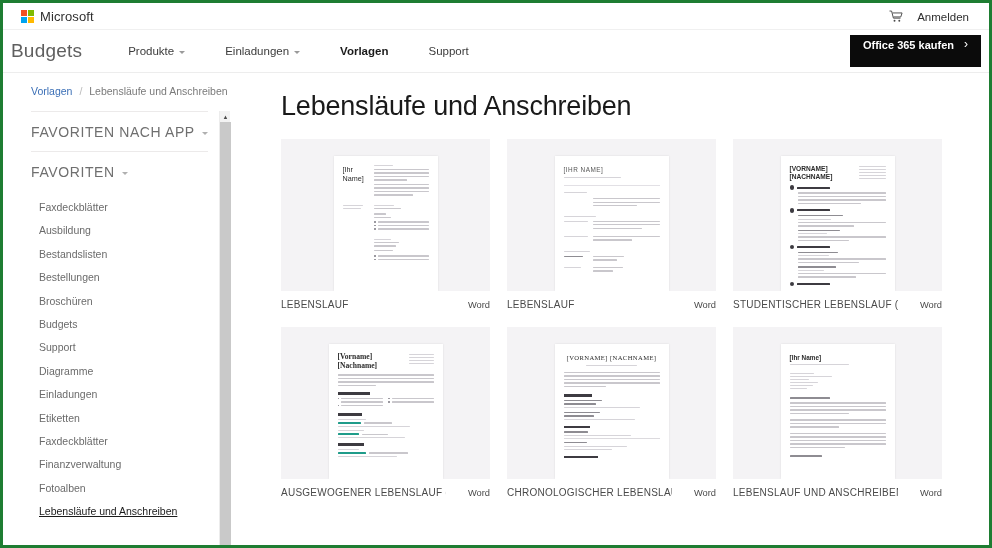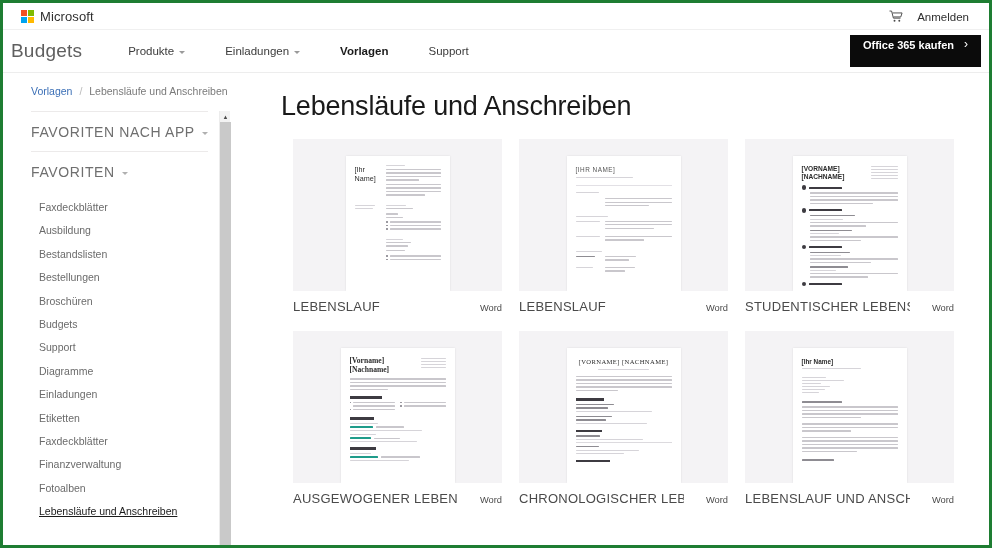--- a/index.html
+++ b/index.html
@@ -151,40 +151,40 @@
   }
   .page-title {
     font-size: 27px; font-weight: 300; color: #1a1a1a;
     letter-spacing: -.2px; margin-bottom: 17px;
   }
   .grid {
     display: grid;
     grid-template-columns: repeat(3, 209px);
     gap: 17px 17px;
   }
-  .card { width: 209px; margin-left: 12px; }
+  .card { width: 209px; }
   .card-thumb {
     position: relative;
     height: 152px; background: #f4f3f5;
     display: flex; align-items: flex-end; justify-content: center;
     overflow: hidden;
   }
   .doc {
     width: 104px; height: 135px; background: #fff;
     box-shadow: 0 0 2px rgba(0,0,0,.10);
     padding: 9px 9px 0 9px;
     overflow: hidden;
   }
   .doc.wide { width: 114px; }
   .card-caption {
     display: flex; justify-content: space-between; align-items: baseline;
     padding-top: 8px; gap: 6px;
   }
   .card-name {
-    font-size: 13px; color: #4a4a4a; letter-spacing: .25px;
+    font-size: 10px; color: #4a4a4a; letter-spacing: .25px;
     white-space: nowrap; overflow: hidden; text-overflow: clip;
     max-width: 165px;
   }
   .card-app { font-size: 9.3px; color: #4a4a4a; white-space: nowrap; }
 
   
   .ln { height: 1.4px; background: #c9c7cc; margin-bottom: 2.1px; border-radius: .5px; }
   .ln.dk { background: #8e8c92; }
   .ln.tn { height: 1px; background: #d6d4d9; }
   .hd { height: 2.6px; background: #3d3b41; margin-bottom: 3px; width: 38%; }

